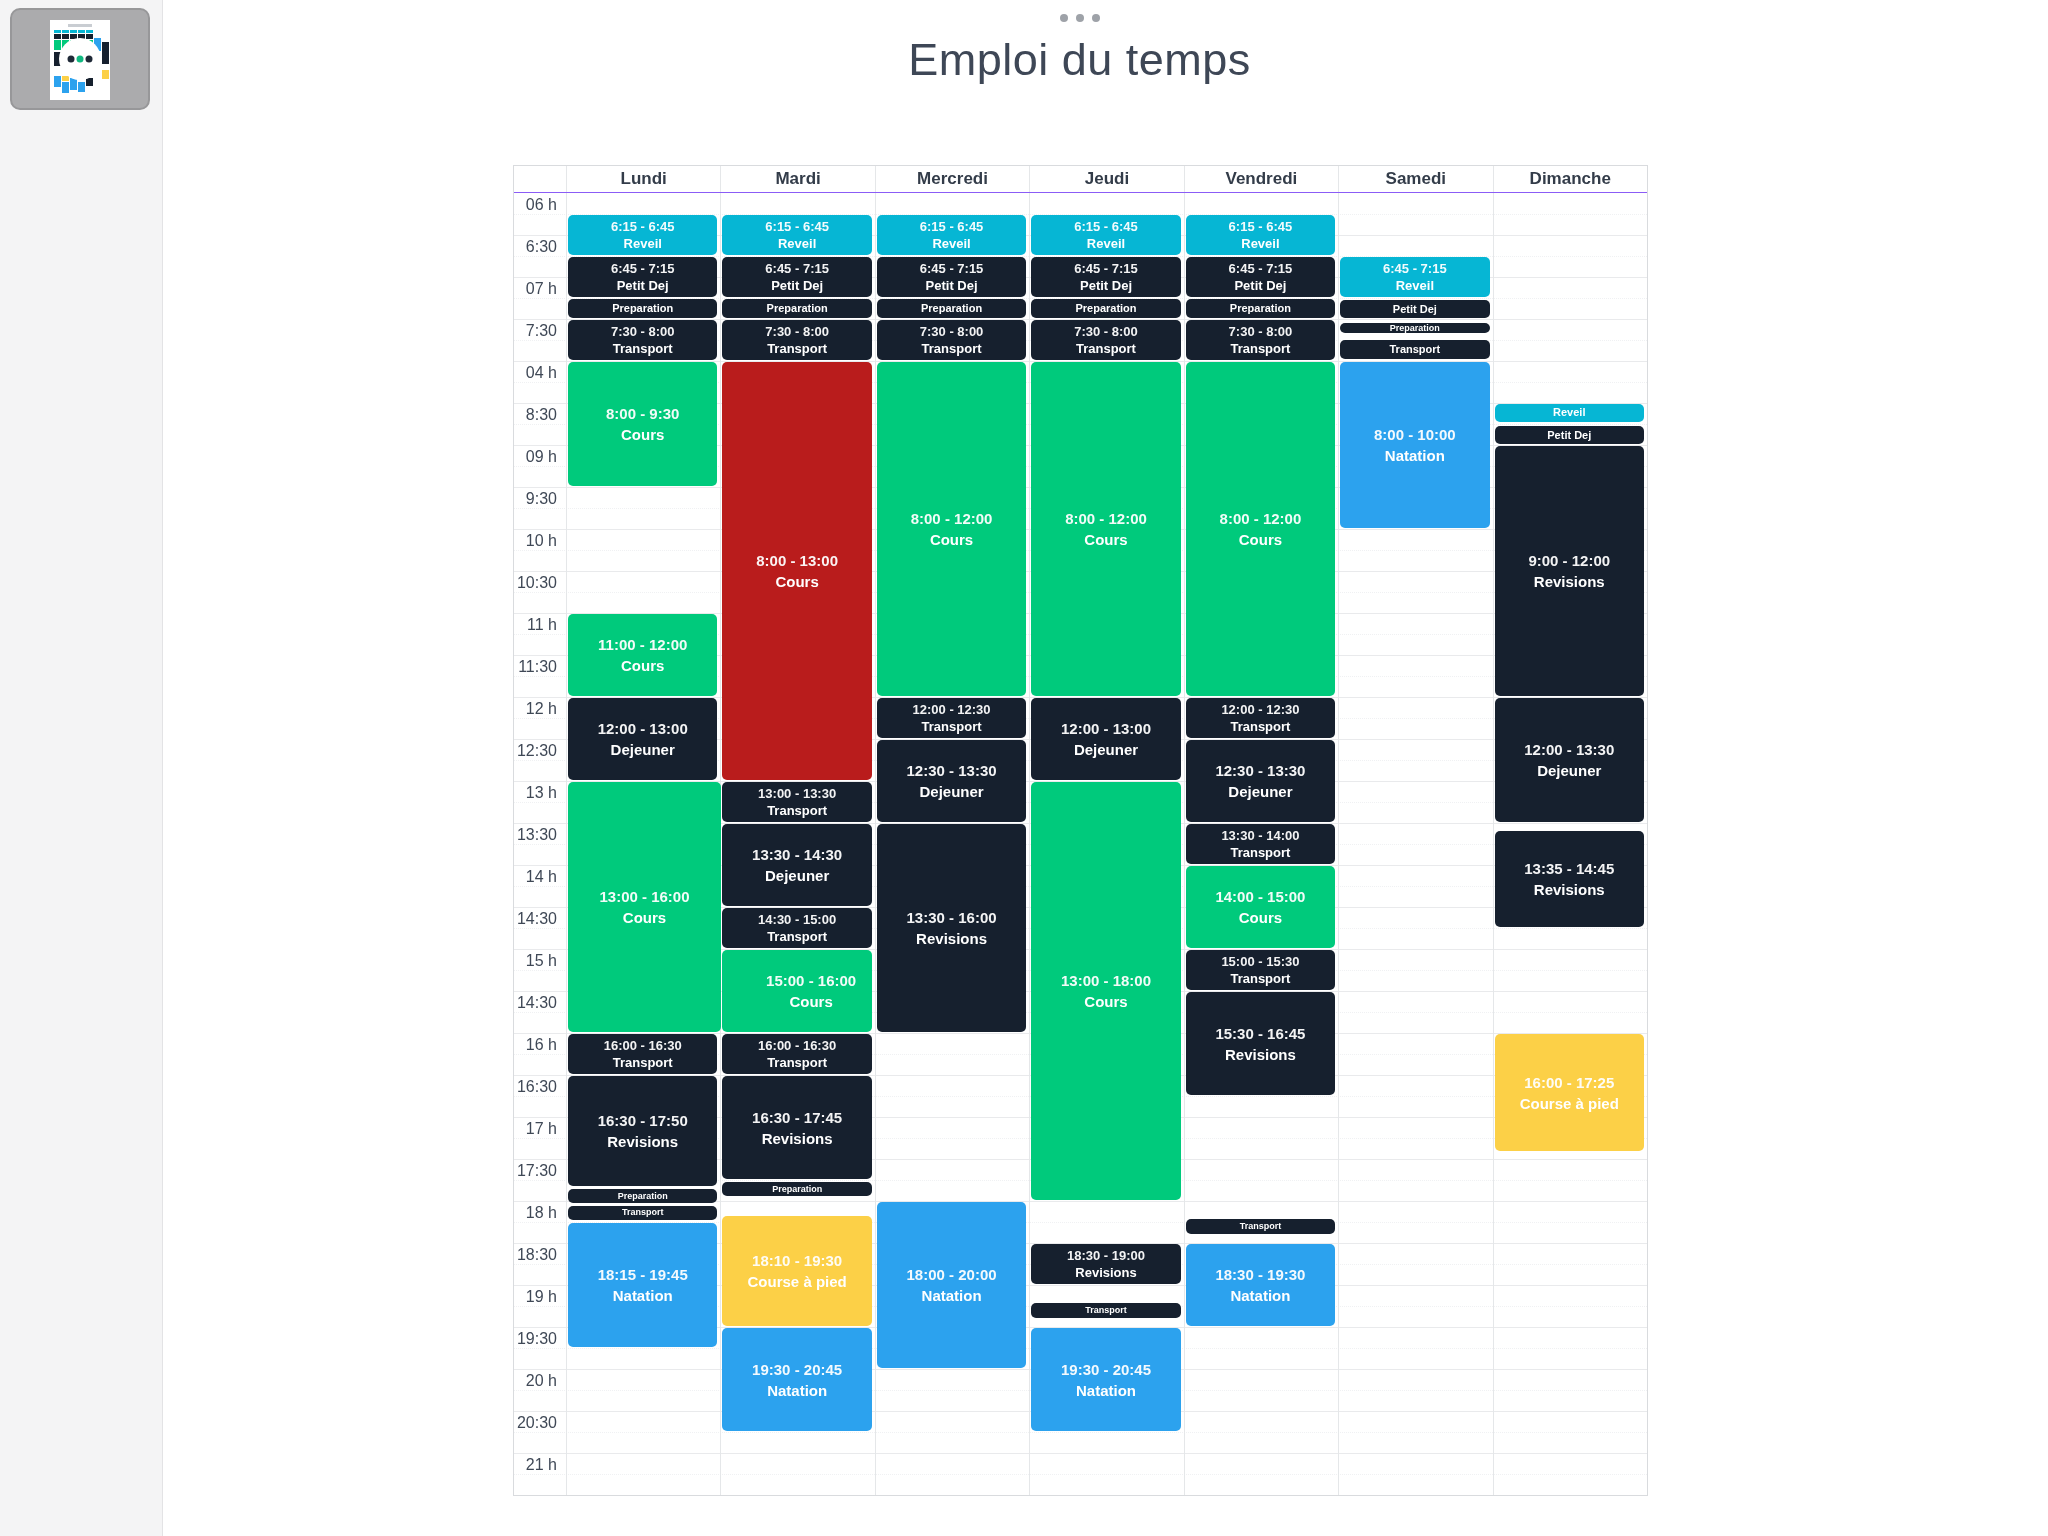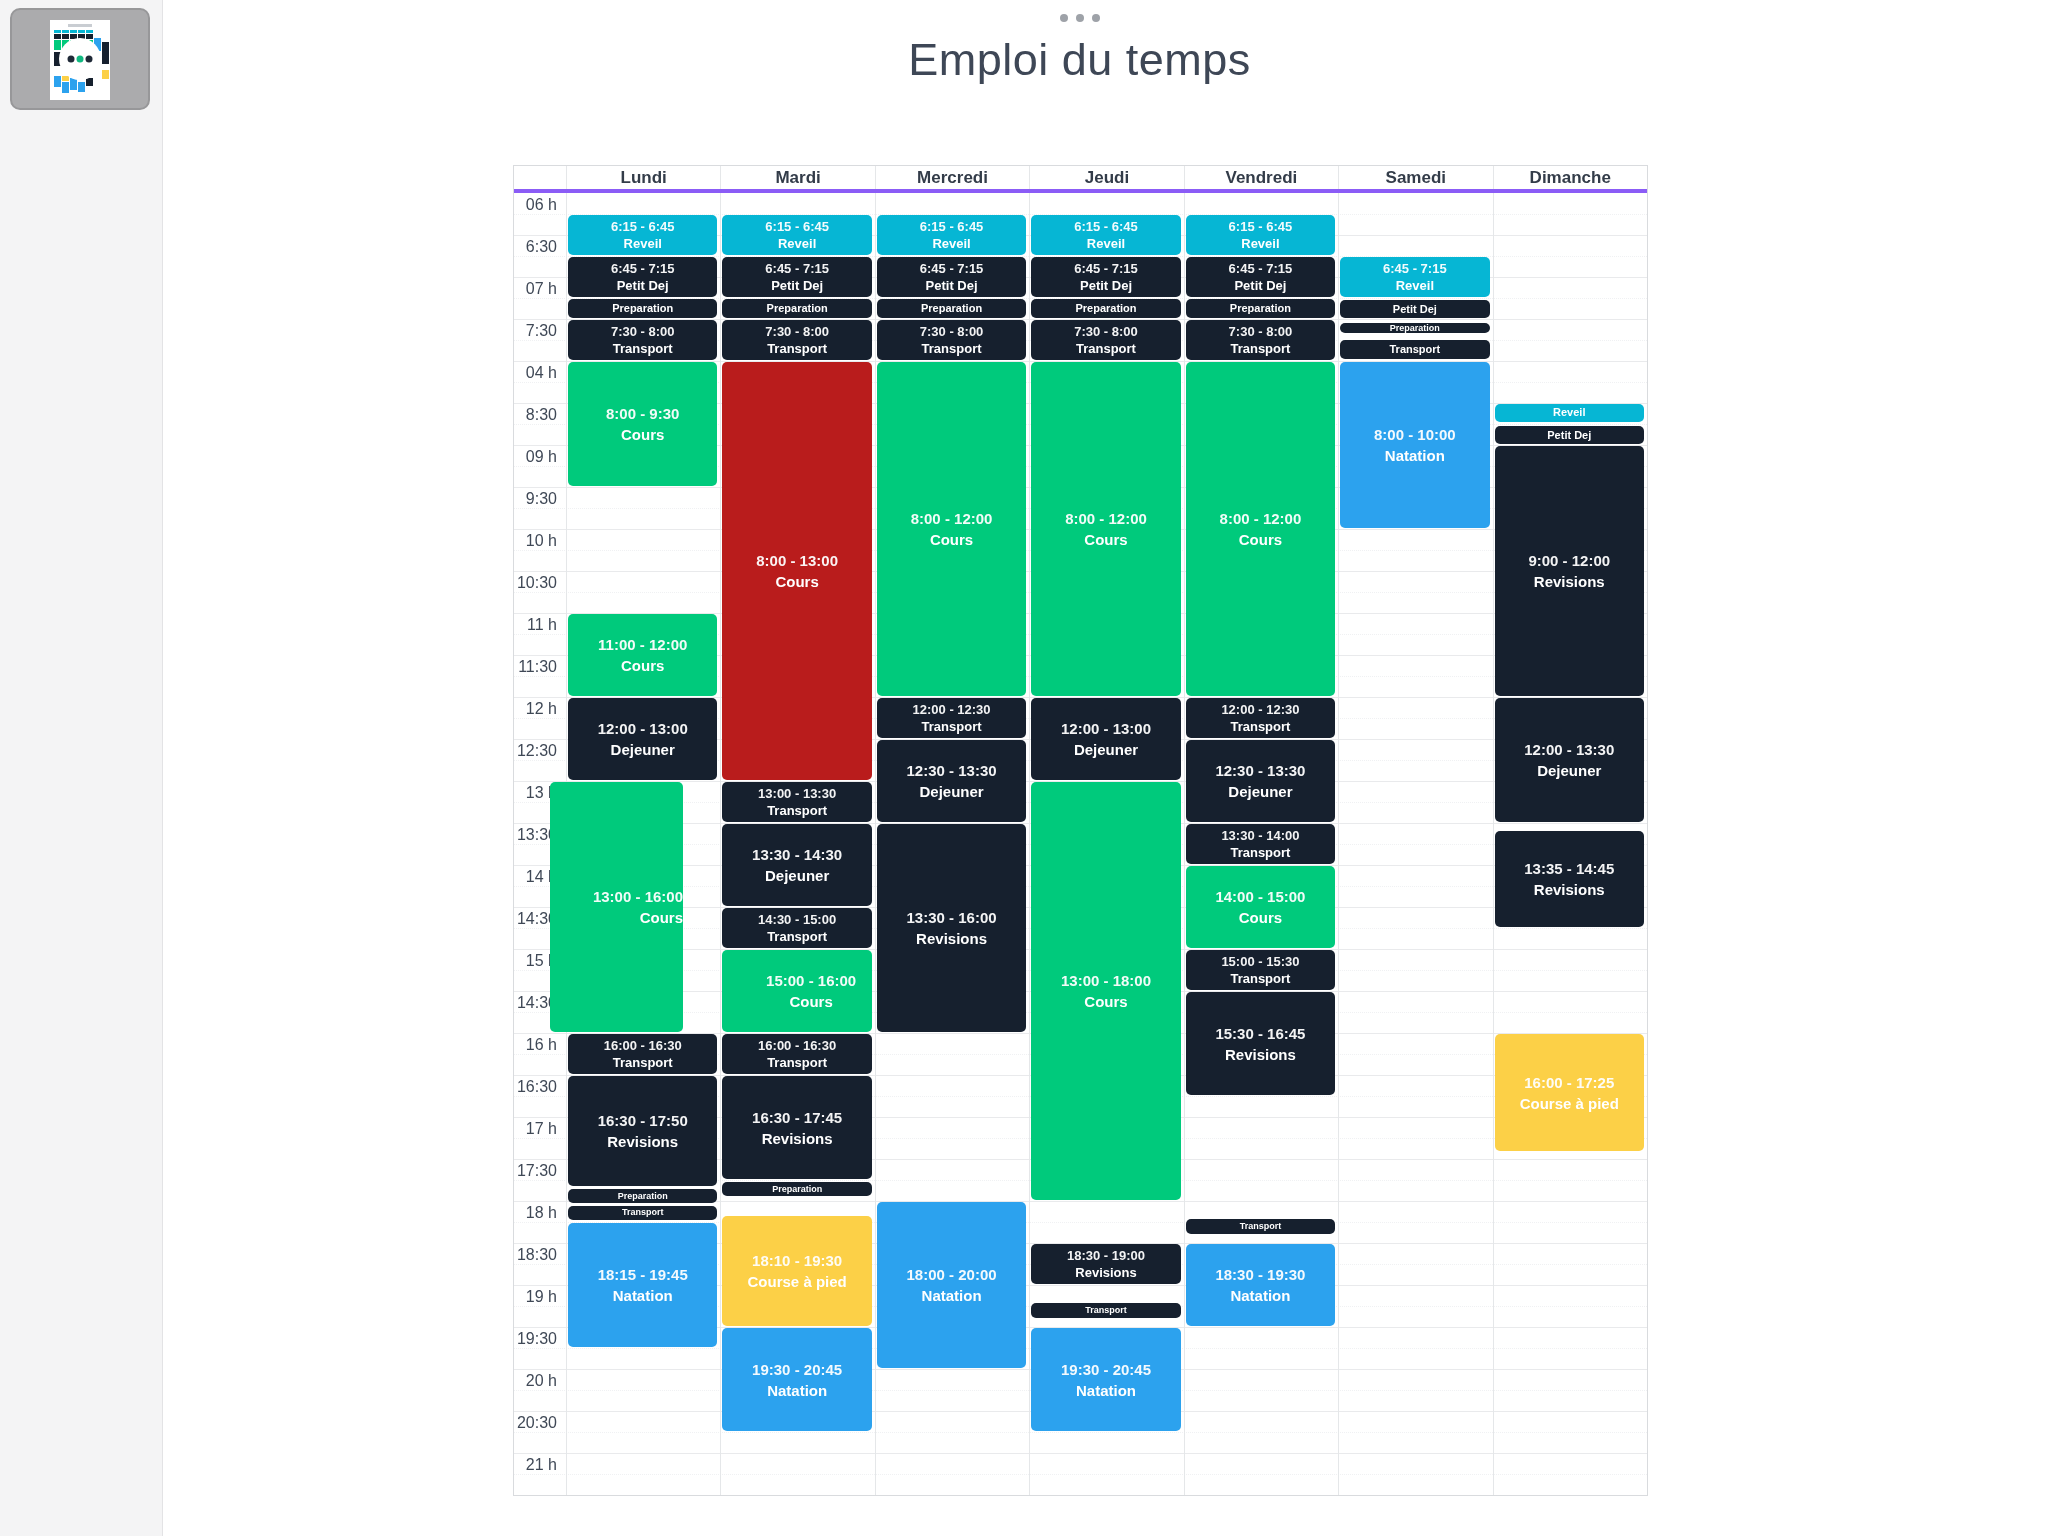--- a/index.html
+++ b/index.html
@@ -27,21 +27,21 @@
   .page-title{
     position:absolute;left:513px;top:34px;width:1133px;margin:0;
     text-align:center;font-size:45px;font-weight:400;color:#3e4756;
     letter-spacing:.5px;
   }
   
   #calendar{
     position:absolute;background:#fff;
     border:1px solid #d9dbde;box-sizing:content-box;
   }
-  .cal-header{display:flex;background:#fff;border-bottom:4px solid #8b5cf6;box-sizing:border-box;}
+  .cal-header{display:flex;background:#fff;border-bottom:1px solid #8b5cf6;box-sizing:border-box;}
   .cal-header .gutter-spacer{box-sizing:border-box;}
   .cal-header .day-cell{
     box-sizing:border-box;border-left:1px solid #e5e7e9;
     display:flex;align-items:center;justify-content:center;
     font-size:17px;font-weight:700;color:#333c49;
   }
   .cal-body{position:relative;background:#fff;overflow:hidden;}
   .hline{position:absolute;left:0;right:0;height:0;border-top:1px solid #e9eaec;}
   .hline-mid{position:absolute;left:0;right:0;height:0;border-top:1px dotted #f0f1f3;}
   .vline{position:absolute;top:0;bottom:0;width:0;border-left:1px solid #e5e7e9;}
@@ -244,21 +244,21 @@
           <div class="n">Cours</div>
         </div>
         <div class="ev" style="left: 54px; width: 149.429px; top: 421px; height: 82px; background: rgb(0, 202, 124);">
           <div class="t">11:00 - 12:00</div>
           <div class="n">Cours</div>
         </div>
         <div class="ev" style="left: 54px; width: 149.429px; top: 505px; height: 82px; background: rgb(22, 32, 46);">
           <div class="t">12:00 - 13:00</div>
           <div class="n">Dejeuner</div>
         </div>
-        <div class="ev" style="left: 36px; width: 133px; top: 589px; height: 250px; background: rgb(0, 202, 124); align-items: flex-end;">
+        <div class="ev" style="left: 54px; width: 153px; top: 589px; height: 250px; background: rgb(0, 202, 124);">
           <div class="t">13:00 - 16:00</div>
           <div class="n">Cours</div>
         </div>
         <div class="ev sm" style="left: 54px; width: 149.429px; top: 841px; height: 40px; background: rgb(22, 32, 46);">
           <div class="t">16:00 - 16:30</div>
           <div class="n">Transport</div>
         </div>
         <div class="ev" style="left: 54px; width: 149.429px; top: 883px; height: 110px; background: rgb(22, 32, 46);">
           <div class="t">16:30 - 17:50</div>
           <div class="n">Revisions</div>

